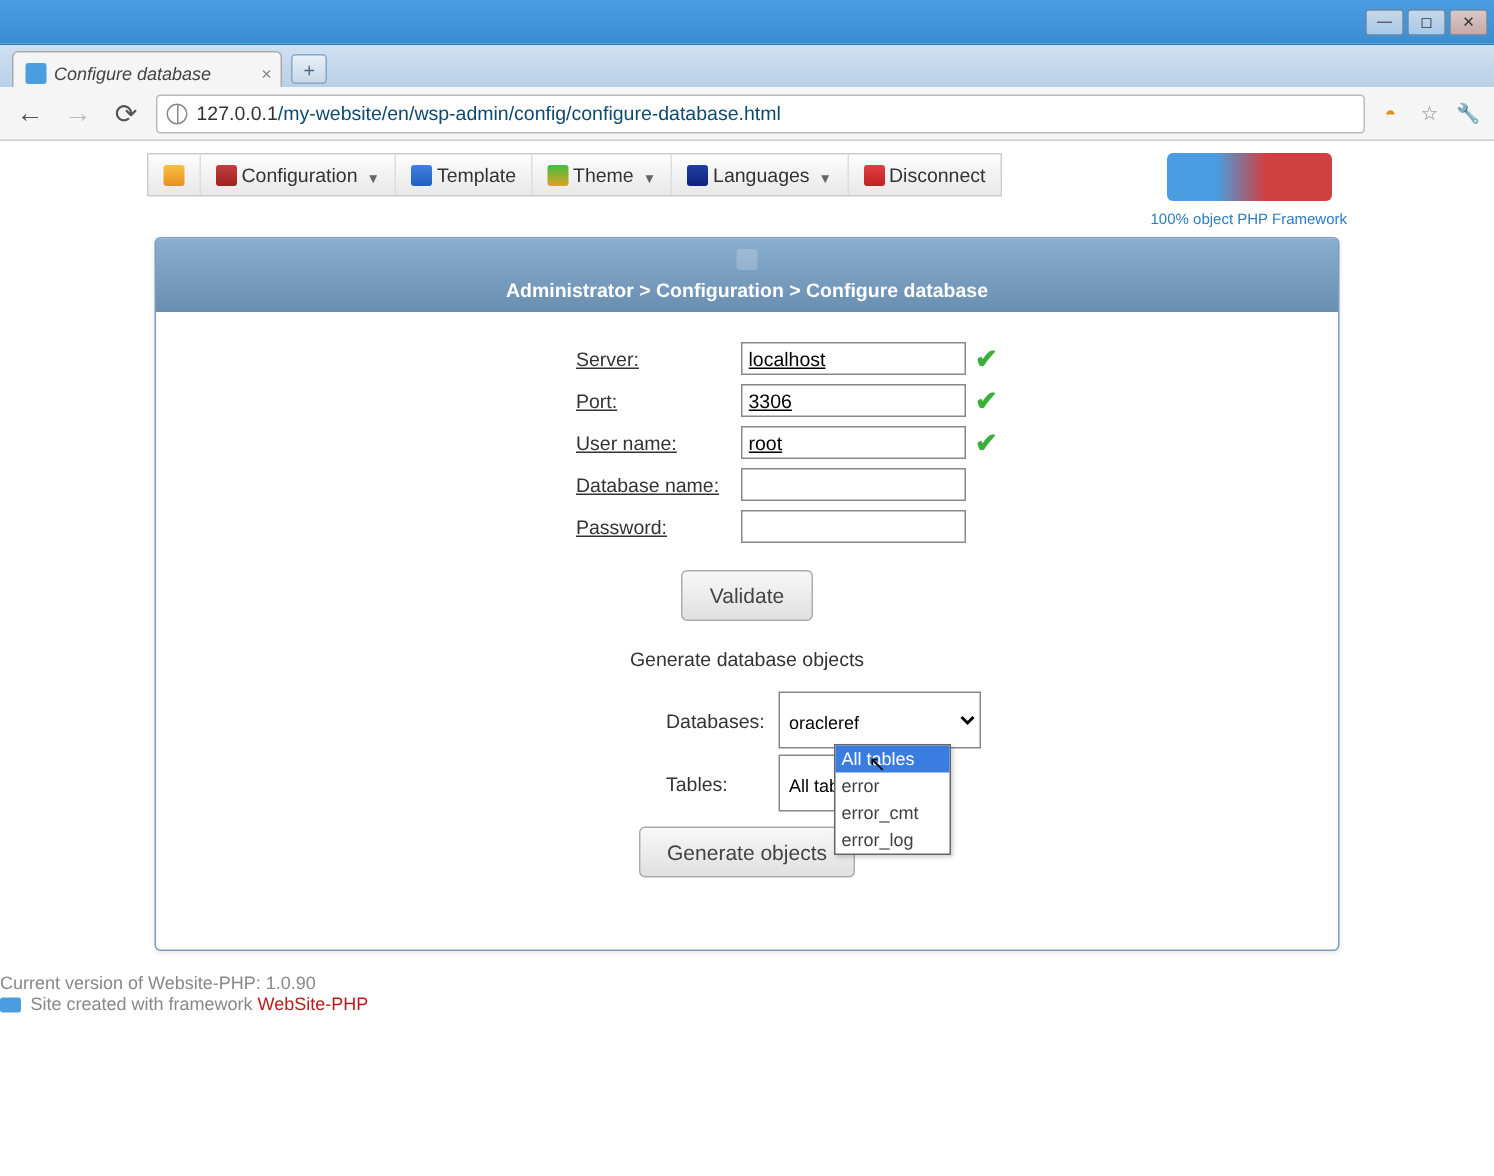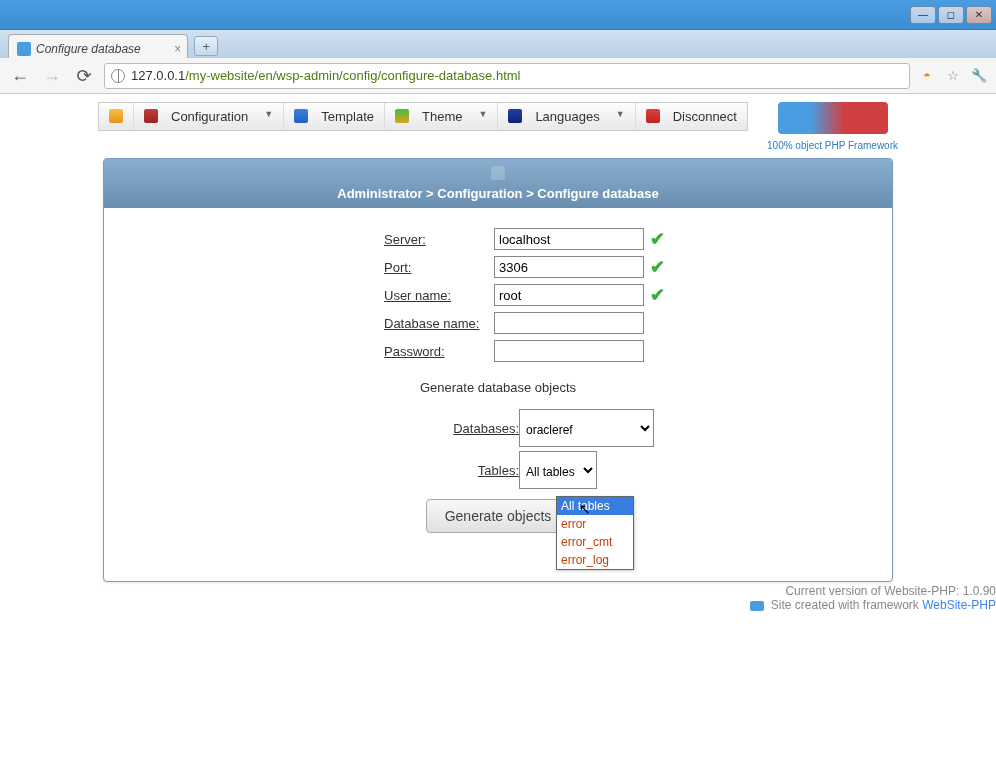--- a/index.html
+++ b/index.html
@@ -16,28 +16,28 @@
 .tab-close { position: absolute; right: 6px; font-size: 12px; color: #888; }
 .new-tab { width: 24px; height: 20px; background: linear-gradient(#e8f0f8, #c8d8e8); border: 1px solid #8aaaC8; border-radius: 3px; margin-left: 6px; margin-bottom: 2px; display: flex; align-items: center; justify-content: center; color: #567; font-size: 13px; cursor: pointer; }
 
 .toolbar { height: 36px; background: #f5f5f5; border-bottom: 1px solid #ccc; display: flex; align-items: center; padding: 0 8px; gap: 8px; }
 .nav-btn { width: 24px; height: 24px; display: flex; align-items: center; justify-content: center; color: #555; font-size: 18px; cursor: pointer; }
 .nav-btn.disabled { color: #bbb; }
 .addr-bar { flex: 1; height: 26px; border: 1px solid #bbb; border-radius: 3px; display: flex; align-items: center; padding: 0 6px; background: #fff; }
 .globe { width: 14px; height: 14px; border: 1px solid #888; border-radius: 50%; margin-right: 6px; position: relative; }
 .globe::before { content: ''; position: absolute; left: 6px; top: 0; width: 1px; height: 12px; background: #888; }
 .addr-text { color: #333; font-size: 13px; }
-.addr-text .dim { color: #4d7c0f; }
+.addr-text .dim { color: #0c4a6e; }
 .tool-icon { width: 18px; height: 18px; display: flex; align-items: center; justify-content: center; cursor: pointer; }
 
 
 .page { padding: 8px 0 0 0; }
 .menu-bar { display: flex; margin: 0 auto 6px; width: 800px; align-items: flex-start; }
 .menu-items { display: flex; border: 1px solid #ccc; background: linear-gradient(#fdfdfd, #e8e8e8); }
-.menu-item { padding: 6px 10px; border-right: 1px solid #ddd; display: flex; align-items: flex-start; gap: 13px; font-size: 13px; color: #333; cursor: pointer; }
+.menu-item { padding: 6px 10px; border-right: 1px solid #ddd; display: flex; align-items: flex-end; gap: 3px; font-size: 13px; color: #333; cursor: pointer; }
 .menu-item:last-child { border-right: none; }
 .menu-icon { width: 14px; height: 14px; display: inline-block; }
 .mi-home { background: linear-gradient(#f8c040, #e89020); border-radius: 2px; }
 .mi-config { background: linear-gradient(#c04040, #a02020); border-radius: 2px; }
 .mi-template { background: linear-gradient(#4080e0, #2060c0); border-radius: 2px; }
 .mi-theme { background: linear-gradient(#40c040, #e0a020); border-radius: 2px; }
 .mi-lang { background: linear-gradient(#2040a0, #102080); border-radius: 2px; }
 .mi-disconnect { background: linear-gradient(#e04040, #c02020); border-radius: 2px; }
 .dd-arrow { font-size: 9px; color: #666; margin-left: 3px; }
 
@@ -45,42 +45,42 @@
 .logo-img { width: 110px; height: 32px; background: linear-gradient(90deg, #4a9de0 30%, #d04040 60%); border-radius: 4px; display: inline-block; position: relative; }
 .logo-text { font-size: 10px; color: #2a7dc0; }
 
 .panel { width: 790px; margin: 0 auto; border: 1px solid #7a9cc0; border-radius: 4px; overflow: visible; background: #fff; box-shadow: 0 1px 3px rgba(0,0,0,0.1); }
 .panel-header { background: linear-gradient(#8aaed0, #6a8eb0); color: #fff; padding: 7px 10px; font-size: 13px; font-weight: bold; display: flex; align-items: center; gap: 6px; flex-direction: column; }
 .panel-hicon { width: 14px; height: 14px; background: #fff3; border-radius: 2px; }
 .panel-body { padding: 20px 30px 30px; position: relative; }
 
 .form-row { display: flex; align-items: center; margin-bottom: 6px; }
 .form-lbl { width: 110px; text-align: left; color: #333; margin-left: 250px; font-size: 13px; text-decoration: underline; }
-.form-inp { width: 150px; height: 22px; border: 1px solid #888; padding: 0 4px; font-size: 13px; }
+.form-inp { width: 150px; height: 22px; border: 1px solid #888; padding: 0 4px; font-size: 13px; text-decoration: underline; }
 .check { color: #3ab03a; font-size: 18px; margin-left: 6px; font-weight: bold; }
 
 .btn { background: linear-gradient(#f8f8f8, #e0e0e0); border: 1px solid #aaa; border-radius: 4px; padding: 8px 18px; font-size: 14px; color: #444; cursor: pointer; }
 .btn-row { text-align: center; margin: 18px 0; }
 
 .sub-heading { text-align: center; color: #333; font-size: 13px; margin: 18px 0 14px; }
 
 .sel-row { display: flex; align-items: center; margin-bottom: 4px; }
-.sel-lbl { width: 75px; text-align: right; margin-left: 310px; color: #333; font-size: 13px; text-decoration: underline; }
+.sel-lbl { width: 75px; text-align: left; margin-left: 310px; color: #333; font-size: 13px; }
 .sel { border: 1px solid #888; background: #fff; height: 38px; font-size: 12px; padding: 12px 2px; }
 .sel.wide { width: 135px; }
 .sel.narrow { width: 78px; }
 
 .dropdown-list { position: absolute; left: 452px; top: 288px; width: 78px; border: 1px solid #666; background: #fff; z-index: 10; font-size: 12px; box-shadow: 1px 1px 3px rgba(0,0,0,0.2); }
-.dd-item { padding: 2px 4px; color: #c2410c; cursor: pointer; }
+.dd-item { padding: 2px 4px; color: #404040; cursor: pointer; }
 .dd-item.sel { background: #3a7de0; color: #fff; border: none; height: auto; }
 
 .cursor { position: absolute; left: 475px; top: 293px; z-index: 20; font-size: 14px; pointer-events: none; }
 
-.footer { text-align: right; margin-top: 2px; font-size: 12px; color: #888; }
-.footer a { color: #3b82f6; text-decoration: none; }
+.footer { text-align: left; margin-top: 14px; font-size: 12px; color: #888; }
+.footer a { color: #b91c1c; text-decoration: none; }
 .foot-icon { display: inline-block; width: 14px; height: 10px; background: #4a9de0; border-radius: 2px; vertical-align: middle; margin-right: 3px; }
 </style>
 </head>
 <body>
 
 <div class="window-titlebar">
   <div class="win-btn">—</div>
   <div class="win-btn">◻</div>
   <div class="win-btn close">✕</div>
 </div>
@@ -170,20 +170,23 @@
       </div>
       <div class="form-row">
         <span class="form-lbl">Database name:</span>
         <input class="form-inp" value="" style="">
       </div>
       <div class="form-row">
         <span class="form-lbl">Password:</span>
         <input class="form-inp" type="password" value="" style="">
       </div>
 
+      <div class="btn-row">
+        <button class="btn">Validate</button>
+      </div>
 
       <div class="sub-heading">Generate database objects</div>
 
       <div class="sel-row">
         <span class="sel-lbl">Databases:</span>
         <select class="sel wide">
           <option>oracleref</option>
         </select>
       </div>
       <div class="sel-row">

